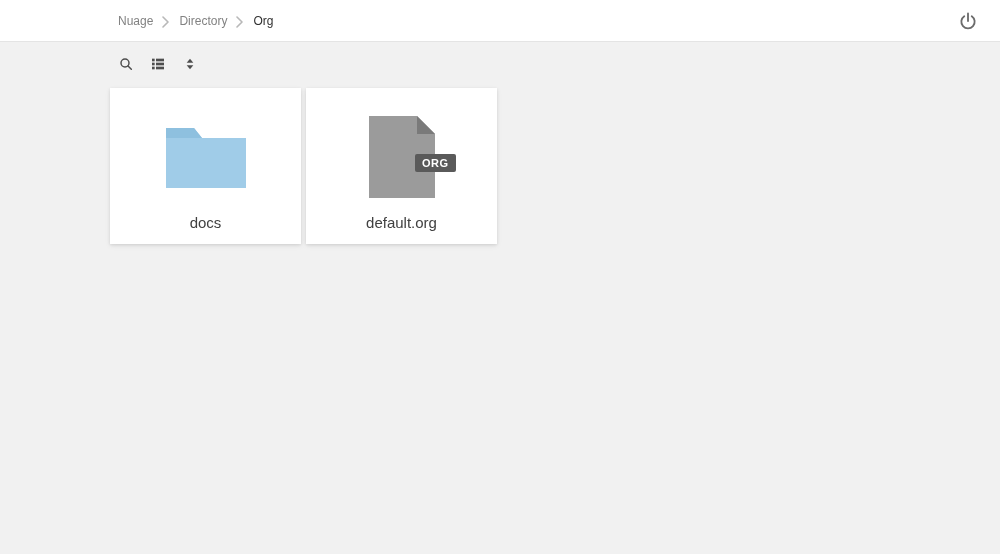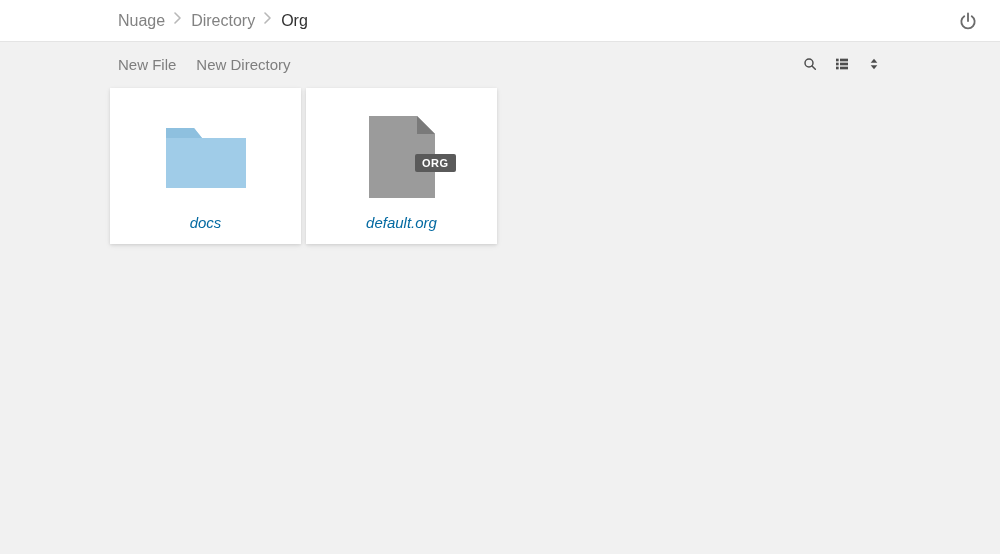--- a/index.html
+++ b/index.html
@@ -18,22 +18,22 @@
       background: #ffffff;
       height: 42px;
       display: flex;
       align-items: center;
       justify-content: space-between;
       padding: 0 22px 0 118px;
       border-bottom: 1px solid #e4e4e4;
     }
     .breadcrumb {
       display: flex;
-      align-items: flex-start;
-      font-size: 16px;
+      align-items: flex-end;
+      font-size: 12px;
       color: #828282;
     }
     .breadcrumb-item {
       cursor: pointer;
     }
     .breadcrumb-item.current {
       color: #313131;
     }
     .chevron {
       margin: 0 9px;
@@ -103,23 +103,22 @@
     .file-icon {
       width: 84px;
       height: 82px;
       display: flex;
       align-items: center;
       justify-content: center;
       margin-top: 14px;
     }
     .file-label {
       font-size: 15px;
-      color: #0369a1;
+      color: #404040;
       margin-top: 16px;
-      font-style: italic;
     }
     .folder-svg {
       width: 84px;
       height: 78px;
     }
     .doc-svg {
       width: 70px;
       height: 86px;
     }
     .ext-badge {
@@ -159,24 +158,20 @@
   </div>
   <div class="power-btn">
     <svg viewBox="0 0 24 24" fill="none">
         <path d="M12 3v9" stroke="#6b6b6b" stroke-width="2.2" stroke-linecap="round"></path>
         <path d="M7.5 6.2a8 8 0 1 0 9 0" stroke="#6b6b6b" stroke-width="2.2" stroke-linecap="round"></path>
       </svg>
   </div>
 </div>
 
 <div class="toolbar">
-  <div class="toolbar-left">
-    <span class="toolbar-action">New File</span>
-    <span class="toolbar-action">New Directory</span>
-  </div>
   <div class="toolbar-right">
     <span class="toolbar-icon">
       <svg viewBox="0 0 24 24" fill="none">
           <circle cx="10.5" cy="10.5" r="6" stroke="#4d4d4d" stroke-width="2.2"></circle>
           <path d="M15 15l5 5" stroke="#4d4d4d" stroke-width="2.2" stroke-linecap="round"></path>
         </svg>
     </span>
     <span class="toolbar-icon">
       <svg viewBox="0 0 24 24" fill="#4d4d4d">
           <rect x="3" y="4" width="4" height="4"></rect>

